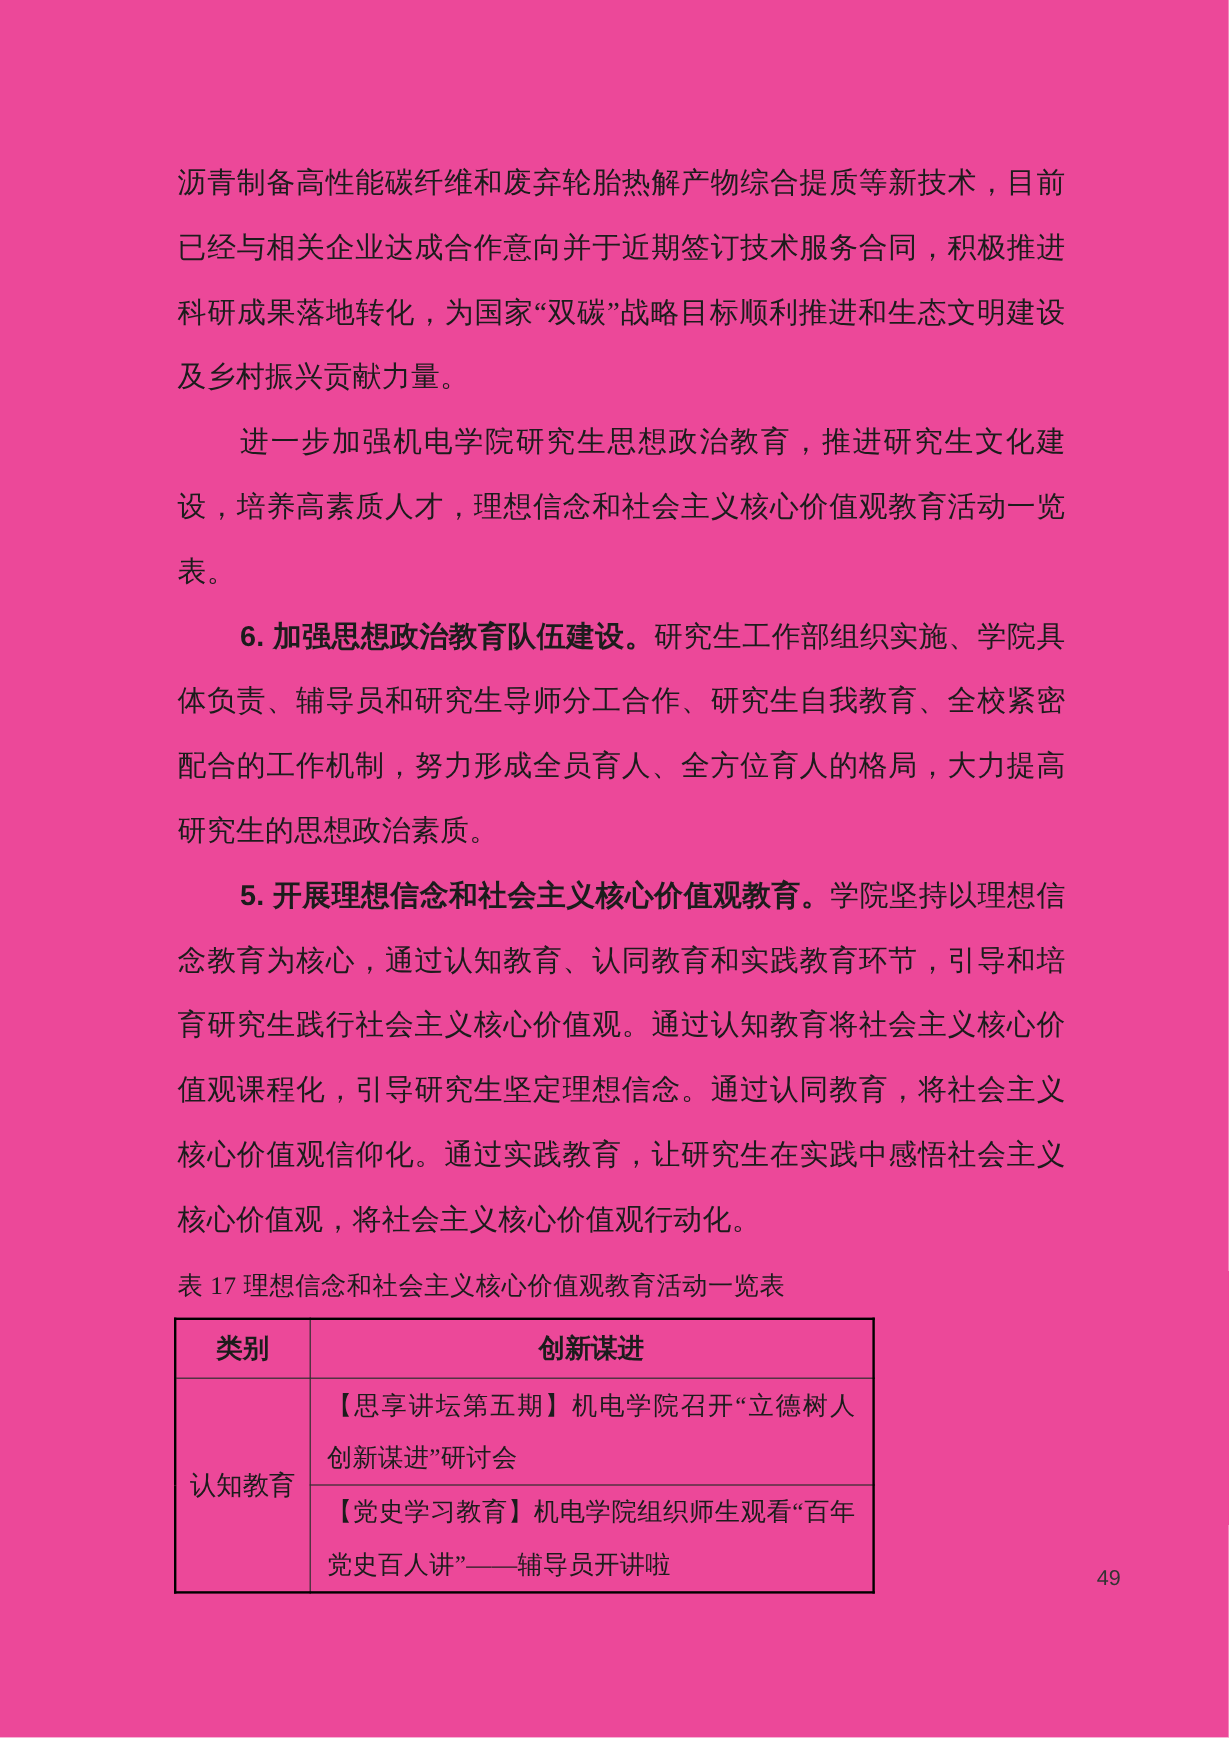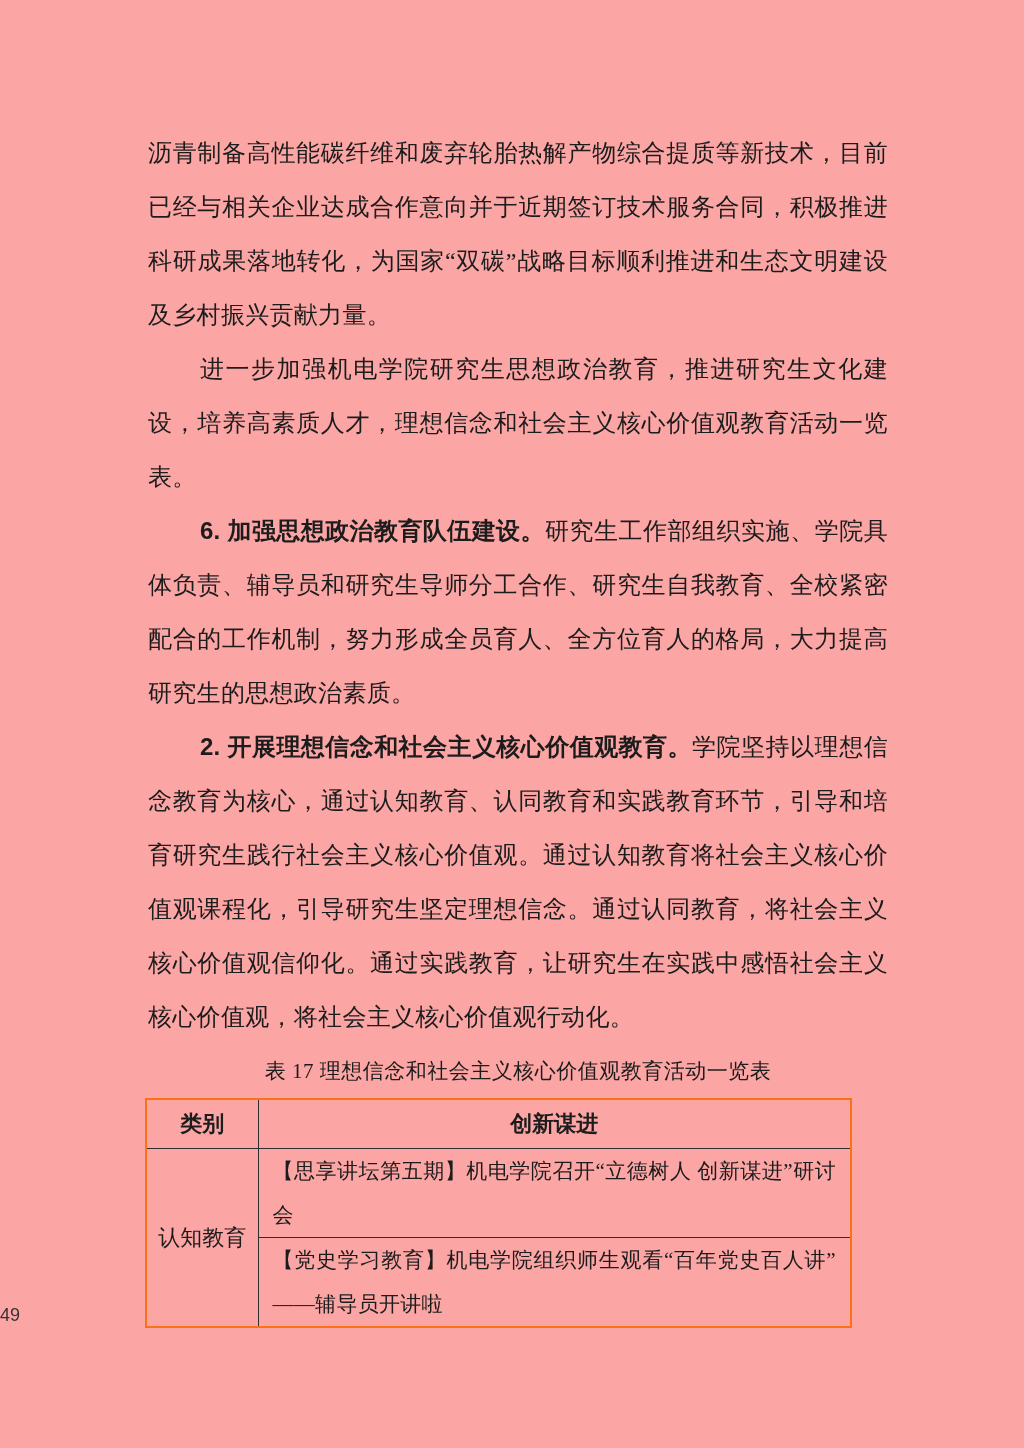--- a/index.html
+++ b/index.html
@@ -4,21 +4,21 @@
 <style>
   html, body {
     margin: 0;
     padding: 0;
     background: #ffffff;
   }
   .page {
     position: relative;
     width: 1024px;
     height: 1448px;
-    background: #fca5a5;
+    background: #ec4899;
     overflow: hidden;
     font-family: "Liberation Serif", "DejaVu Serif", serif;
     color: #1c1c1c;
   }
   .content {
     position: absolute;
     left: 148px;
     top: 126px;
     width: 740px;
   }
@@ -40,28 +40,27 @@
     margin: 0;
     font-size: 26px;
     line-height: 54px;
     font-weight: bold;
     font-family: "Liberation Sans", "DejaVu Sans", sans-serif;
     text-indent: 52px;
   }
   .caption {
     font-size: 21px;
     line-height: 54px;
-    text-align: center;
     letter-spacing: 0.5px;
   }
   table.activities {
     border-collapse: collapse;
-    width: 707px;
+    width: 584px;
     margin-left: -3px;
-    border: 2px solid #f97316;
+    border: 2px solid #000000;
     table-layout: fixed;
   }
   table.activities th,
   table.activities td {
     border: 1px solid #2e2e2e;
   }
   th.hdr {
     font-family: "Liberation Sans", "DejaVu Sans", sans-serif;
     font-weight: bold;
     font-size: 22px;
@@ -85,40 +84,40 @@
     vertical-align: middle;
     letter-spacing: 0.3px;
   }
   td.cell.single { height: 47px; }
   td.cell.double { height: 88px; }
   .page-number {
     position: absolute;
     left: 0;
     top: 1305px;
     width: 934px;
-    text-align: left;
+    text-align: right;
     font-family: "Liberation Sans", "DejaVu Sans", sans-serif;
     font-size: 18px;
     color: #333333;
   }
 </style>
 </head>
 <body>
 
 <div class="page">
   <div class="content">
 
     <p class="body">沥青制备高性能碳纤维和废弃轮胎热解产物综合提质等新技术，目前已经与相关企业达成合作意向并于近期签订技术服务合同，积极推进科研成果落地转化，为国家“双碳”战略目标顺利推进和生态文明建设及乡村振兴贡献力量。</p>
 
 
     <p class="body indent">进一步加强机电学院研究生思想政治教育，推进研究生文化建设，培养高素质人才，理想信念和社会主义核心价值观教育活动一览表。</p>
 
     <p class="body indent"><span class="lead">6. 加强思想政治教育队伍建设。</span><span>研究生工作部组织实施、学院具体负责、辅导员和研究生导师分工合作、研究生自我教育、全校紧密配合的工作机制，努力形成全员育人、全方位育人的格局，大力提高研究生的思想政治素质。</span></p>
 
-    <p class="body indent"><span class="lead">2. 开展理想信念和社会主义核心价值观教育。</span><span>学院坚持以理想信念教育为核心，通过认知教育、认同教育和实践教育环节，引导和培育研究生践行社会主义核心价值观。通过认知教育将社会主义核心价值观课程化，引导研究生坚定理想信念。通过认同教育，将社会主义核心价值观信仰化。通过实践教育，让研究生在实践中感悟社会主义核心价值观，将社会主义核心价值观行动化。</span></p>
+    <p class="body indent"><span class="lead">5. 开展理想信念和社会主义核心价值观教育。</span><span>学院坚持以理想信念教育为核心，通过认知教育、认同教育和实践教育环节，引导和培育研究生践行社会主义核心价值观。通过认知教育将社会主义核心价值观课程化，引导研究生坚定理想信念。通过认同教育，将社会主义核心价值观信仰化。通过实践教育，让研究生在实践中感悟社会主义核心价值观，将社会主义核心价值观行动化。</span></p>
 
     <div class="caption">表 17 理想信念和社会主义核心价值观教育活动一览表</div>
 
     <table class="activities">
       <colgroup>
         <col class="cat-col">
         <col>
       </colgroup>
       <tbody>
         <tr>

